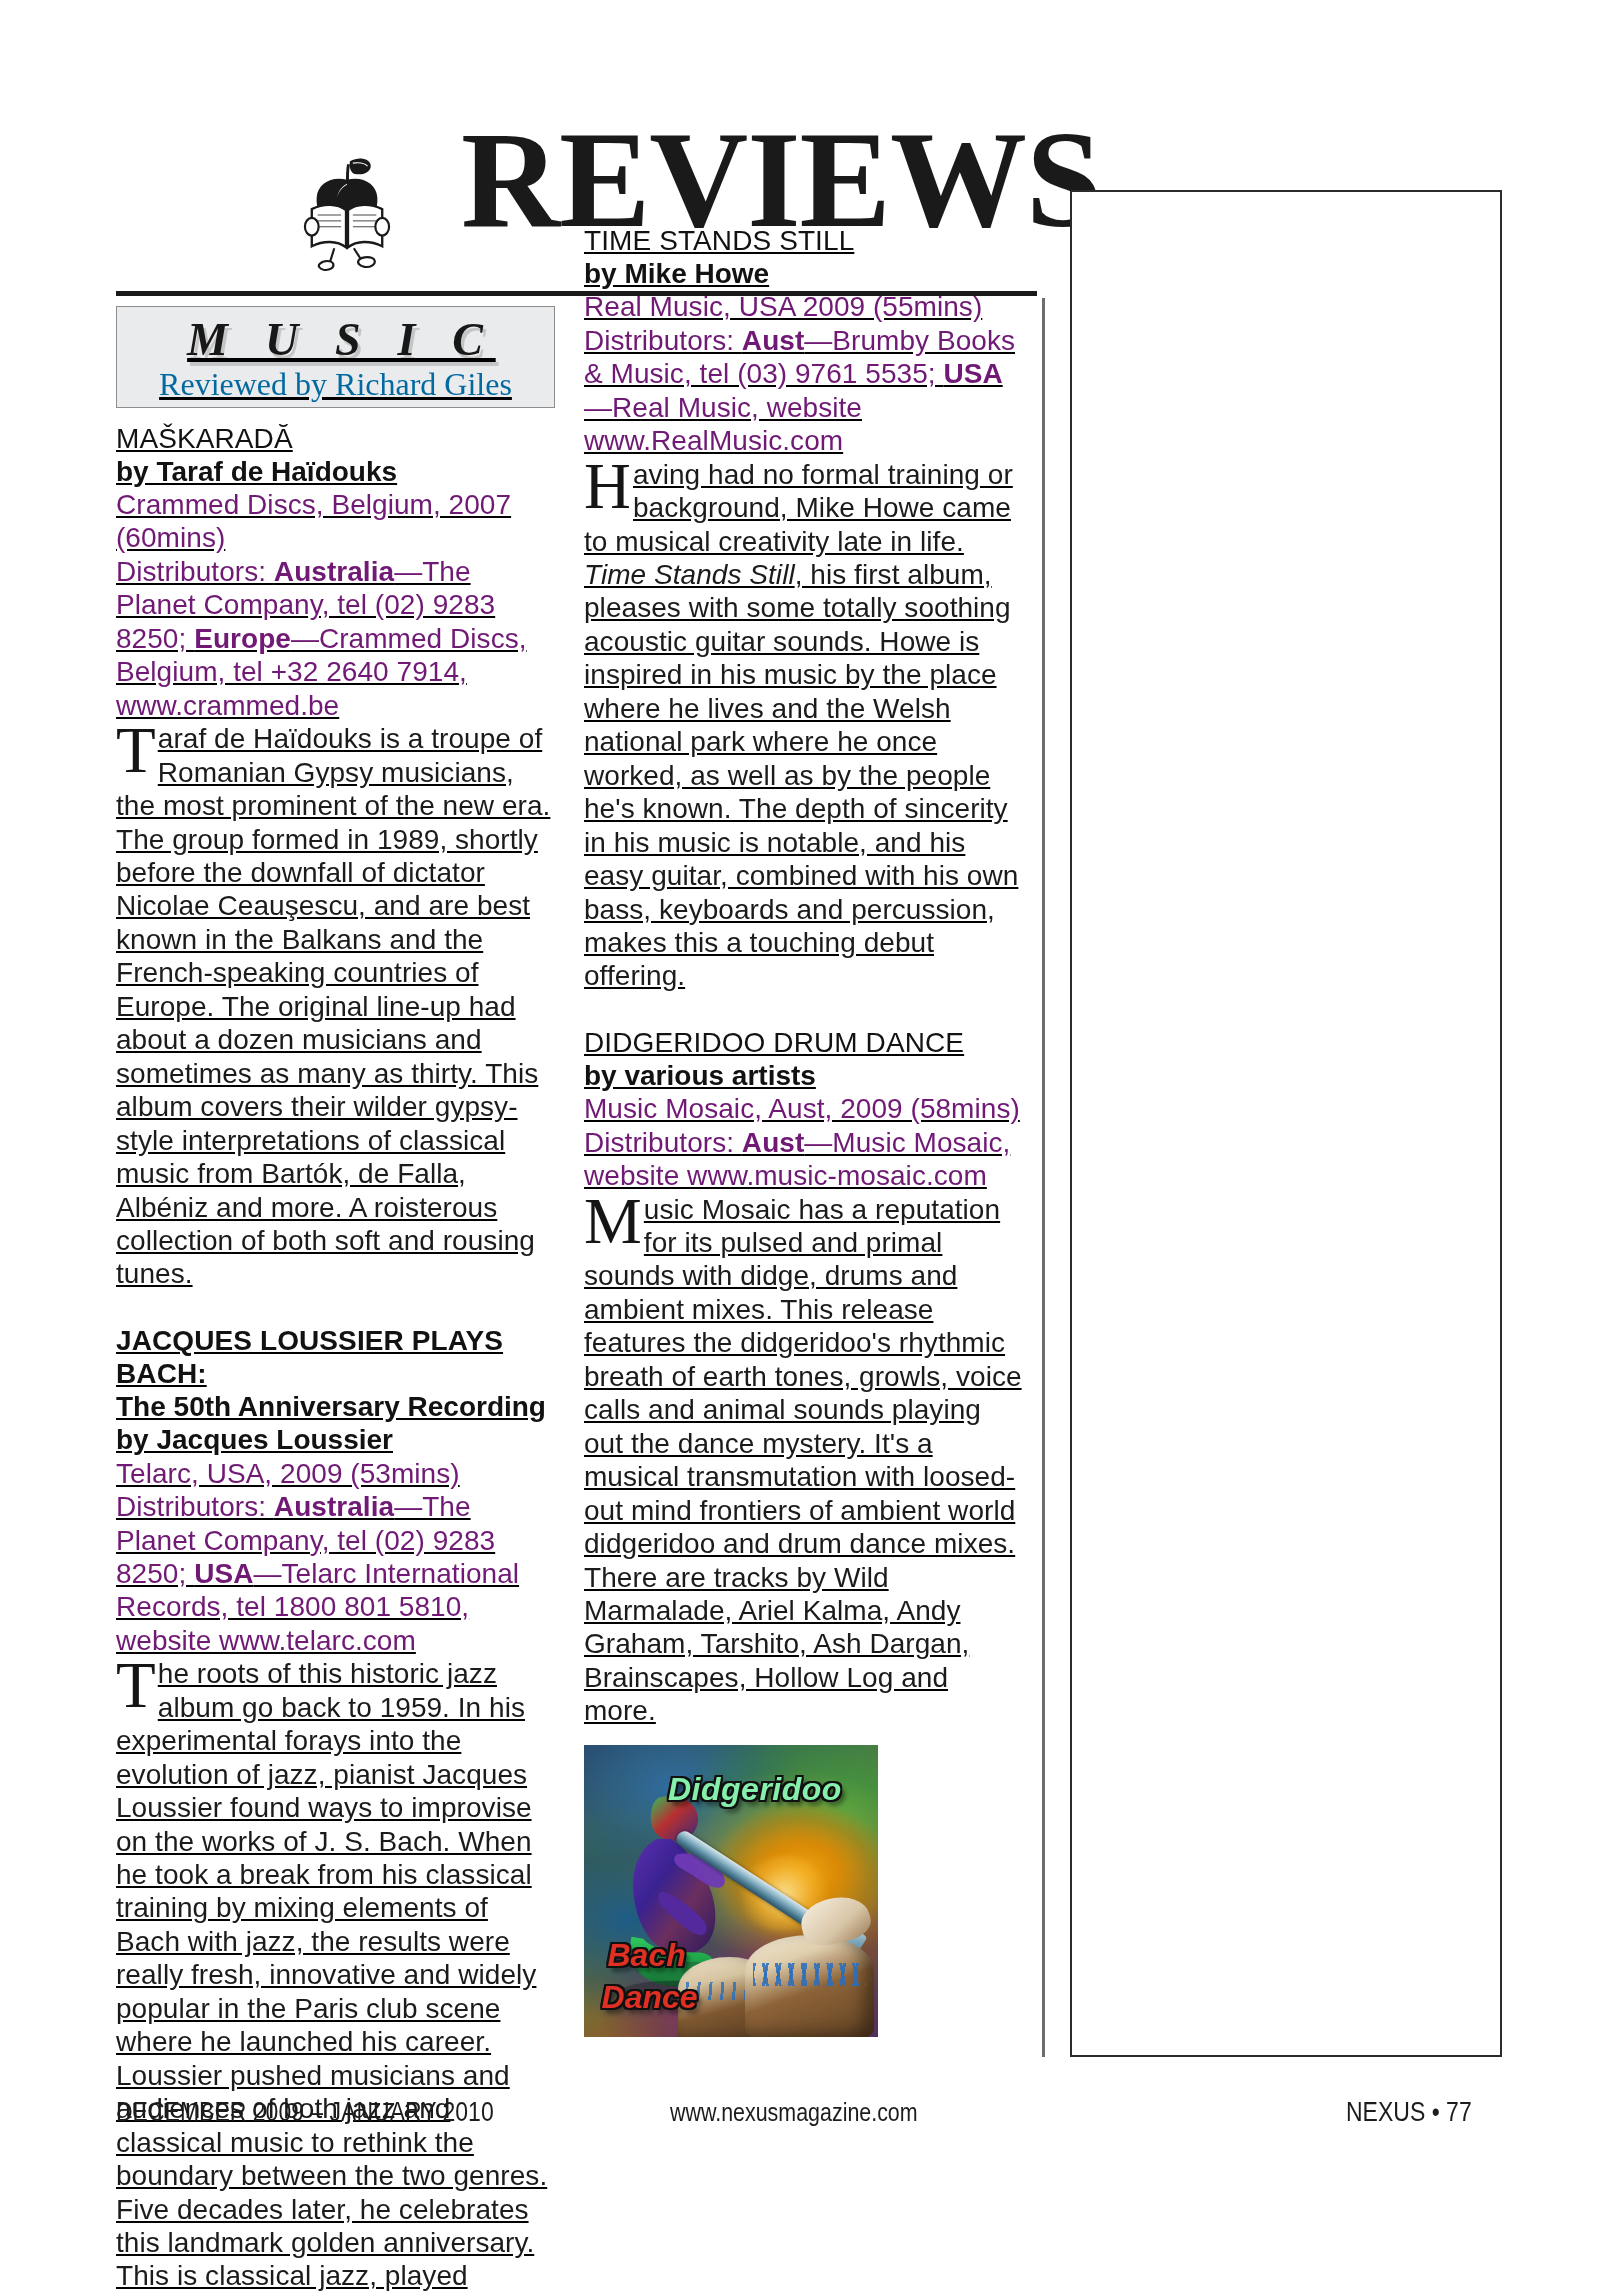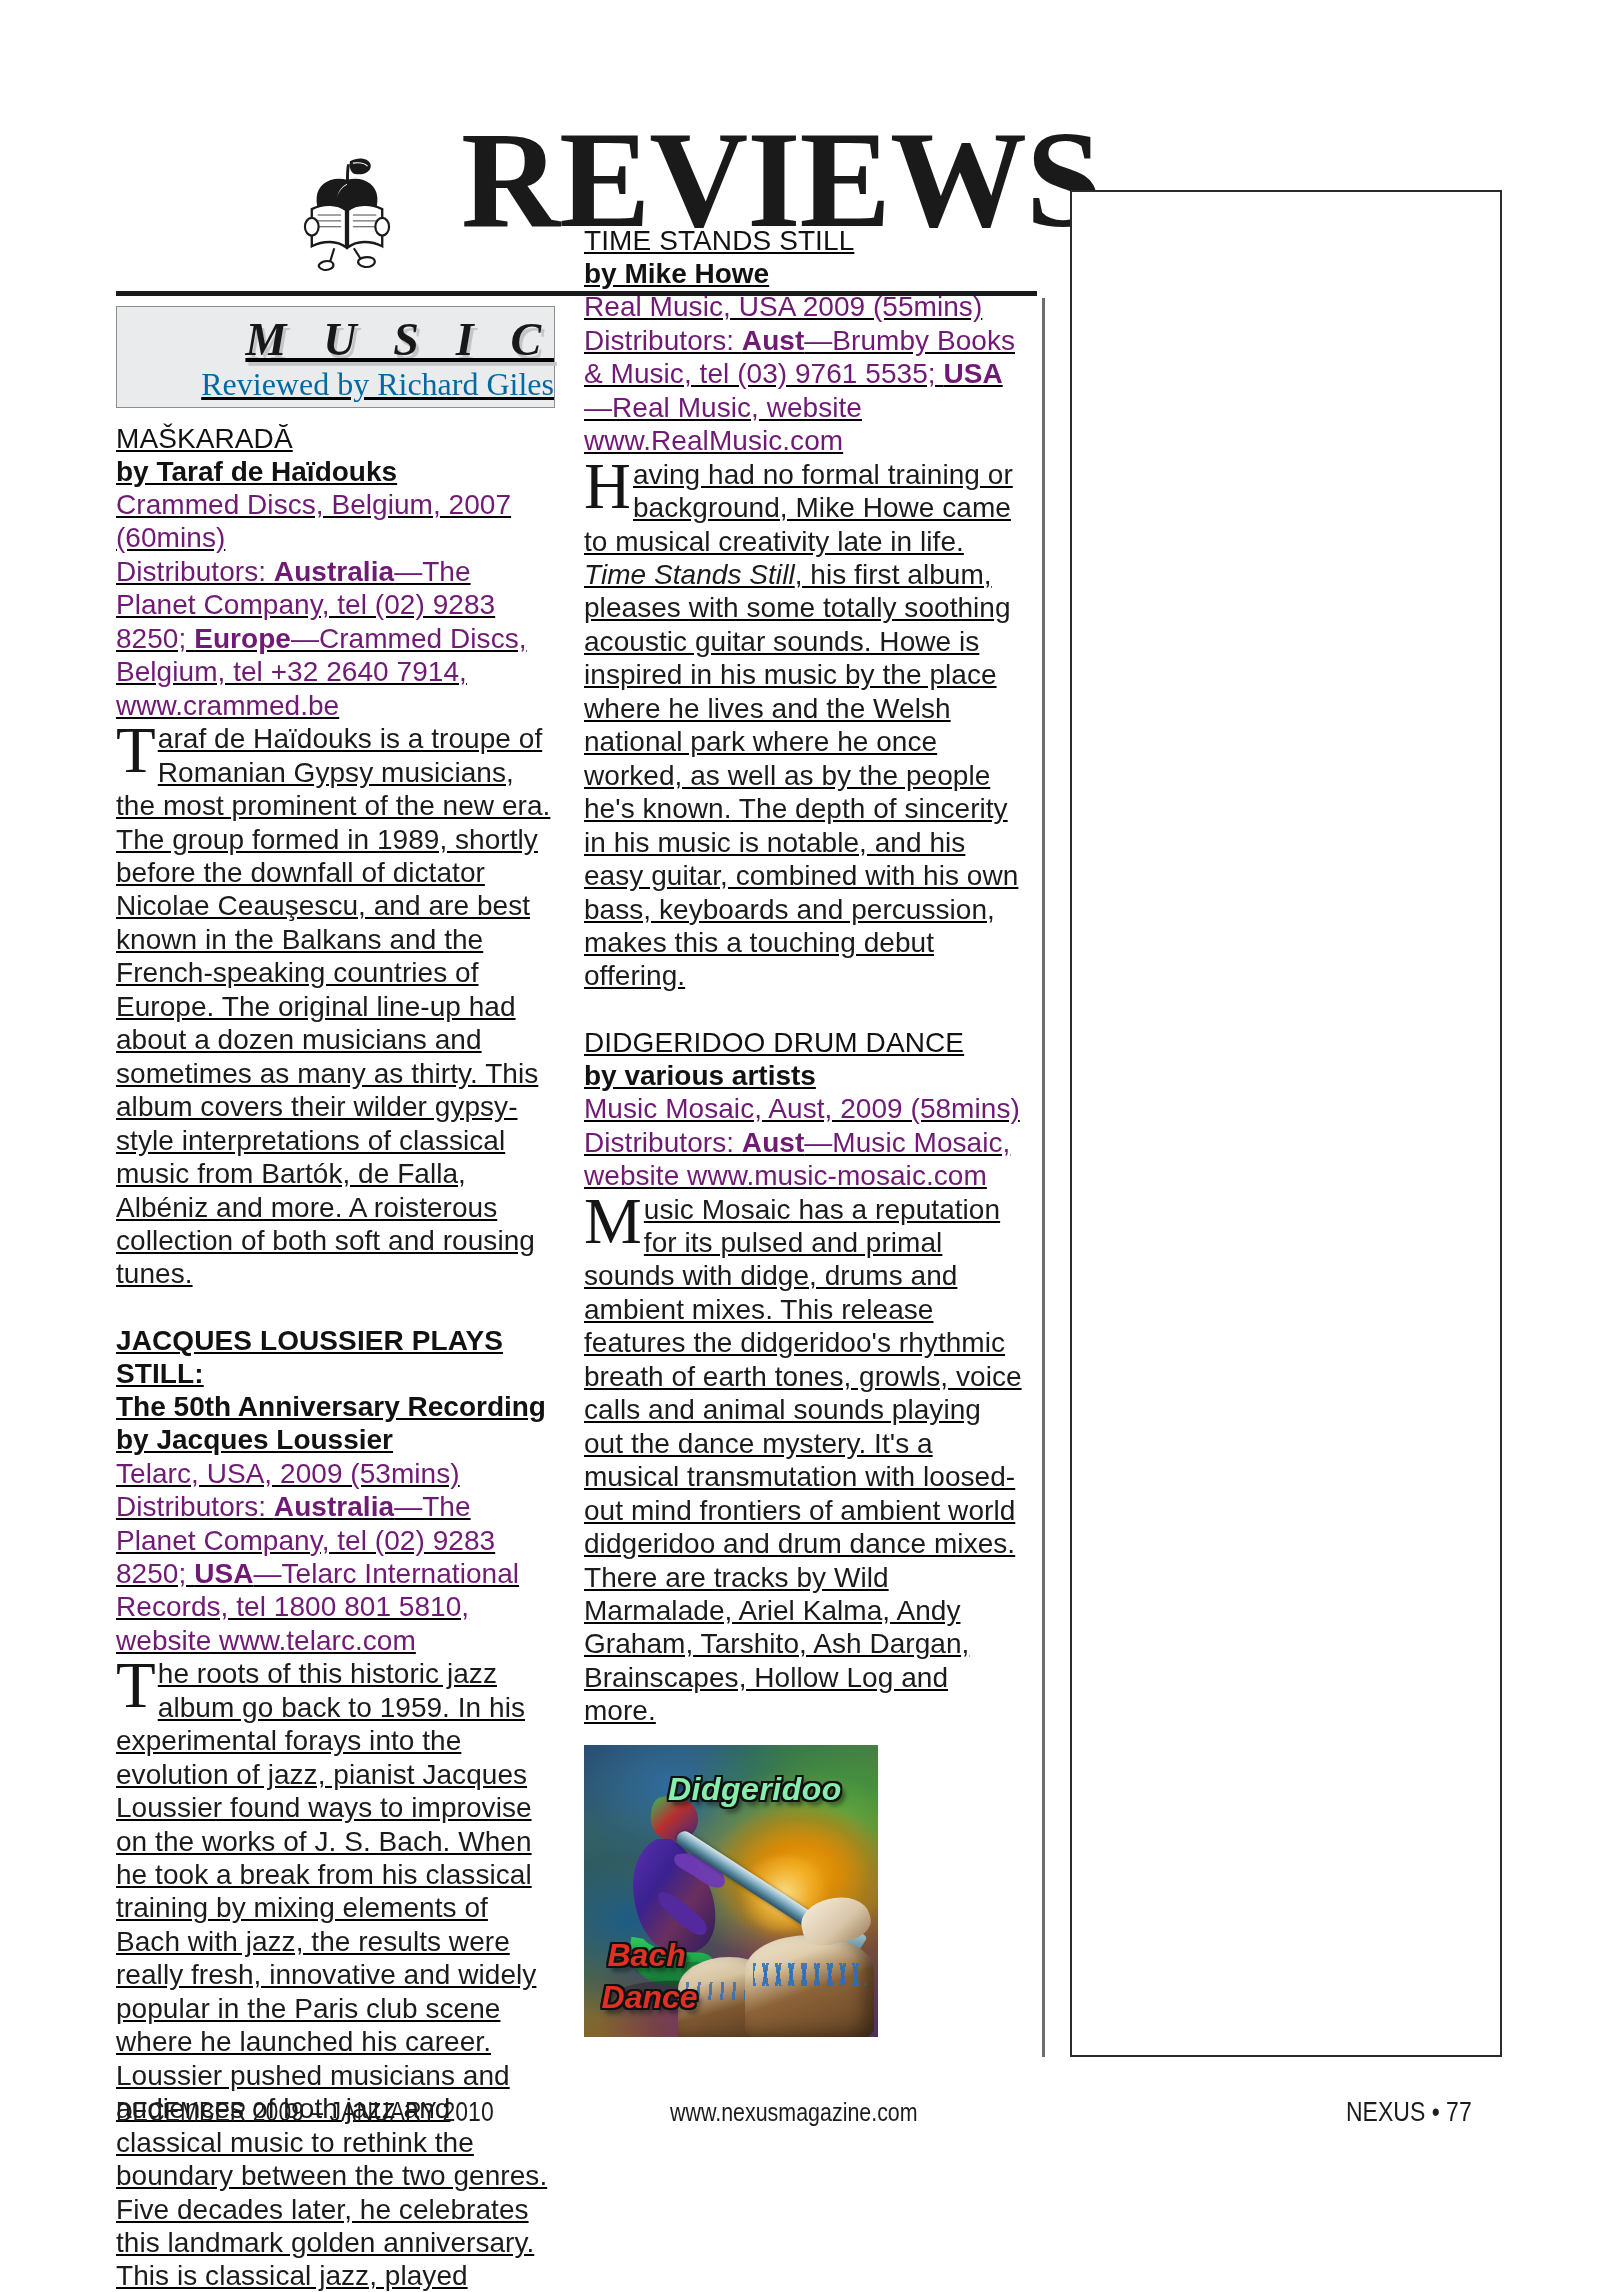--- a/index.html
+++ b/index.html
@@ -93,21 +93,21 @@
     text-decoration: underline;
   }
   .col1 { left: 116px; }
   .col2 { left: 584px; }
 
   
   .music-box {
     border: 1px solid #8d8d8d;
     background: #e9ebec;
     padding: 9.8px 0 11.8px 0;
-    text-align: right;
+    text-align: center;
     margin-bottom: 13.7px;
     height: 102px;
   }
   .music-word {
     font-family: "Liberation Serif", "DejaVu Serif", serif;
     font-style: italic;
     font-weight: 700;
     font-size: 46px;
     letter-spacing: 12.7px;
     color: #181818;
@@ -402,21 +402,21 @@
       <div class="art-byline">by Taraf de Haïdouks</div>
       <div class="art-meta">
         <span>Crammed Discs, Belgium, 2007</span><br>
         <span>(60mins)</span><br>
         <span>Distributors: </span><b>Australia</b><span>—The Planet Company, tel (02) 9283 8250; </span><b>Europe</b><span>—Crammed Discs, Belgium, tel +32 2640 7914, www.crammed.be</span>
       </div>
       <div class="art-body"><span class="dropcap">T</span><span>araf de Haïdouks is a troupe of Romanian Gypsy musicians, the most prominent of the new era.  The group formed in 1989, shortly before the downfall of dictator Nicolae Ceauşescu, and are best known in the Balkans and the French-speaking countries of Europe.  The original line-up had about a dozen musicians and sometimes as many as thirty.  This album covers their wilder gypsy-style interpretations of classical music from Bartók, de Falla, Albéniz and more.  A roisterous collection of both soft and rousing tunes.</span></div>
     </div>
 
     <div class="article">
-      <div class="art-title bold">JACQUES LOUSSIER PLAYS STILL:</div>
+      <div class="art-title bold">JACQUES LOUSSIER PLAYS BACH:</div>
       <div class="art-subtitle">The 50th Anniversary Recording</div>
       <div class="art-byline">by Jacques Loussier</div>
       <div class="art-meta">
         <span>Telarc, USA, 2009 (53mins)</span><br>
         <span>Distributors: </span><b>Australia</b><span>—The Planet Company, tel (02) 9283 8250; </span><b>USA</b><span>—Telarc International Records, tel 1800 801 5810, website www.telarc.com</span>
       </div>
       <div class="art-body"><span class="dropcap">T</span><span>he roots of this historic jazz album go back to 1959.  In his experimental forays into the evolution of jazz, pianist Jacques Loussier found ways to improvise on the works of J. S. Bach.  When he took a break from his classical training by mixing elements of Bach with jazz, the results were really fresh, innovative and widely popular in the Paris club scene where he launched his career.  Loussier pushed musicians and audiences of both jazz and classical music to rethink the boundary between the two genres.  Five decades later, he celebrates this landmark golden anniversary.  This is classical jazz, played superbly by Loussier.  Essential listening.</span></div>
     </div>
 
   </div>

